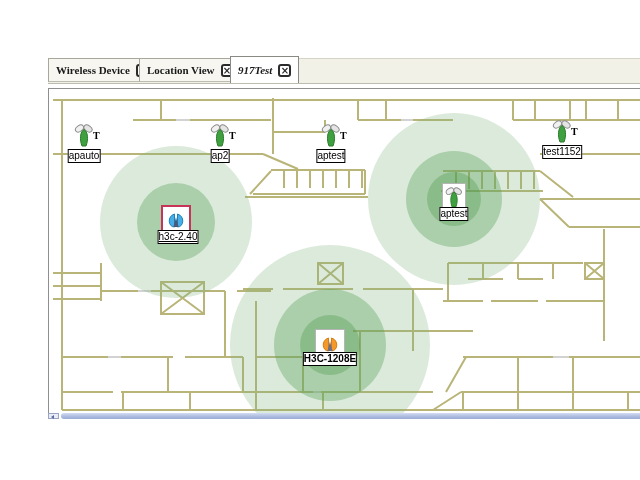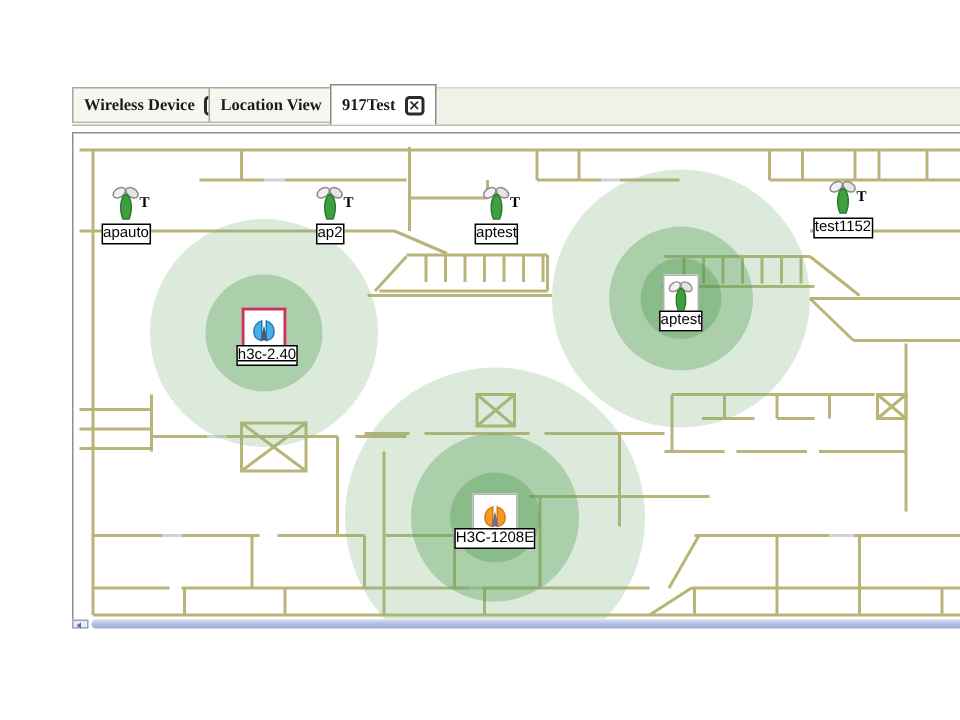--- a/index.html
+++ b/index.html
@@ -85,21 +85,21 @@
   <div id="tabstrip"></div>
 
   <div class="tab" style="left:36px;">
     <span>Wireless Device</span>
     <span class="tab-close">×</span>
   </div>
   <div class="tab" style="left:127px;align-items:center;">
     <span>Location View</span>
     <span class="tab-close">×</span>
   </div>
-  <div class="tab active" style="left:208px;">
+  <div class="tab active" style="left:218px;font-style:italic;">
     <span>917Test</span>
     <span class="tab-close">×</span>
   </div>
 
   <div id="map-area">
 
     <svg id="floor-plan" width="604" height="324" viewBox="36 88 604 324">
       <g stroke="#b9b477" stroke-width="2" fill="none">
         <path d="M40 99 H640 M49 99 V409 M49 409 H640
                  M148 99 V119 M120 119 H163 M177 119 H258
@@ -205,21 +205,21 @@
     </div>
     <div class="ap-label" style="left:405px; top:118px;">aptest</div>
 
     <div class="cov-icon graybox" style="left:266px; top:240px; width:30px; height:30px;">
       <svg width="24" height="24" viewBox="0 0 24 24">
         <path d="M10.5 19 C4 19 3 8 10.5 6 Z" fill="#f59a28" stroke="#d97a10"></path>
         <path d="M13.5 19 C20 19 21 8 13.5 6 Z" fill="#f59a28" stroke="#d97a10"></path>
         <path d="M12 9 L14.5 19 L9.5 19 Z" fill="#6a7086"></path>
       </svg>
     </div>
-    <div class="ap-label" style="left:281px; top:263px;">H3C-1208E</div>
+    <div class="ap-label" style="left:281px; top:263px;font-weight:bold;">H3C-1208E</div>
 
   </div>
 
   <div id="hscroll">
     <div class="sb-btn"></div>
     <div class="sb-thumb"></div>
   </div>
 
 </div>
 

